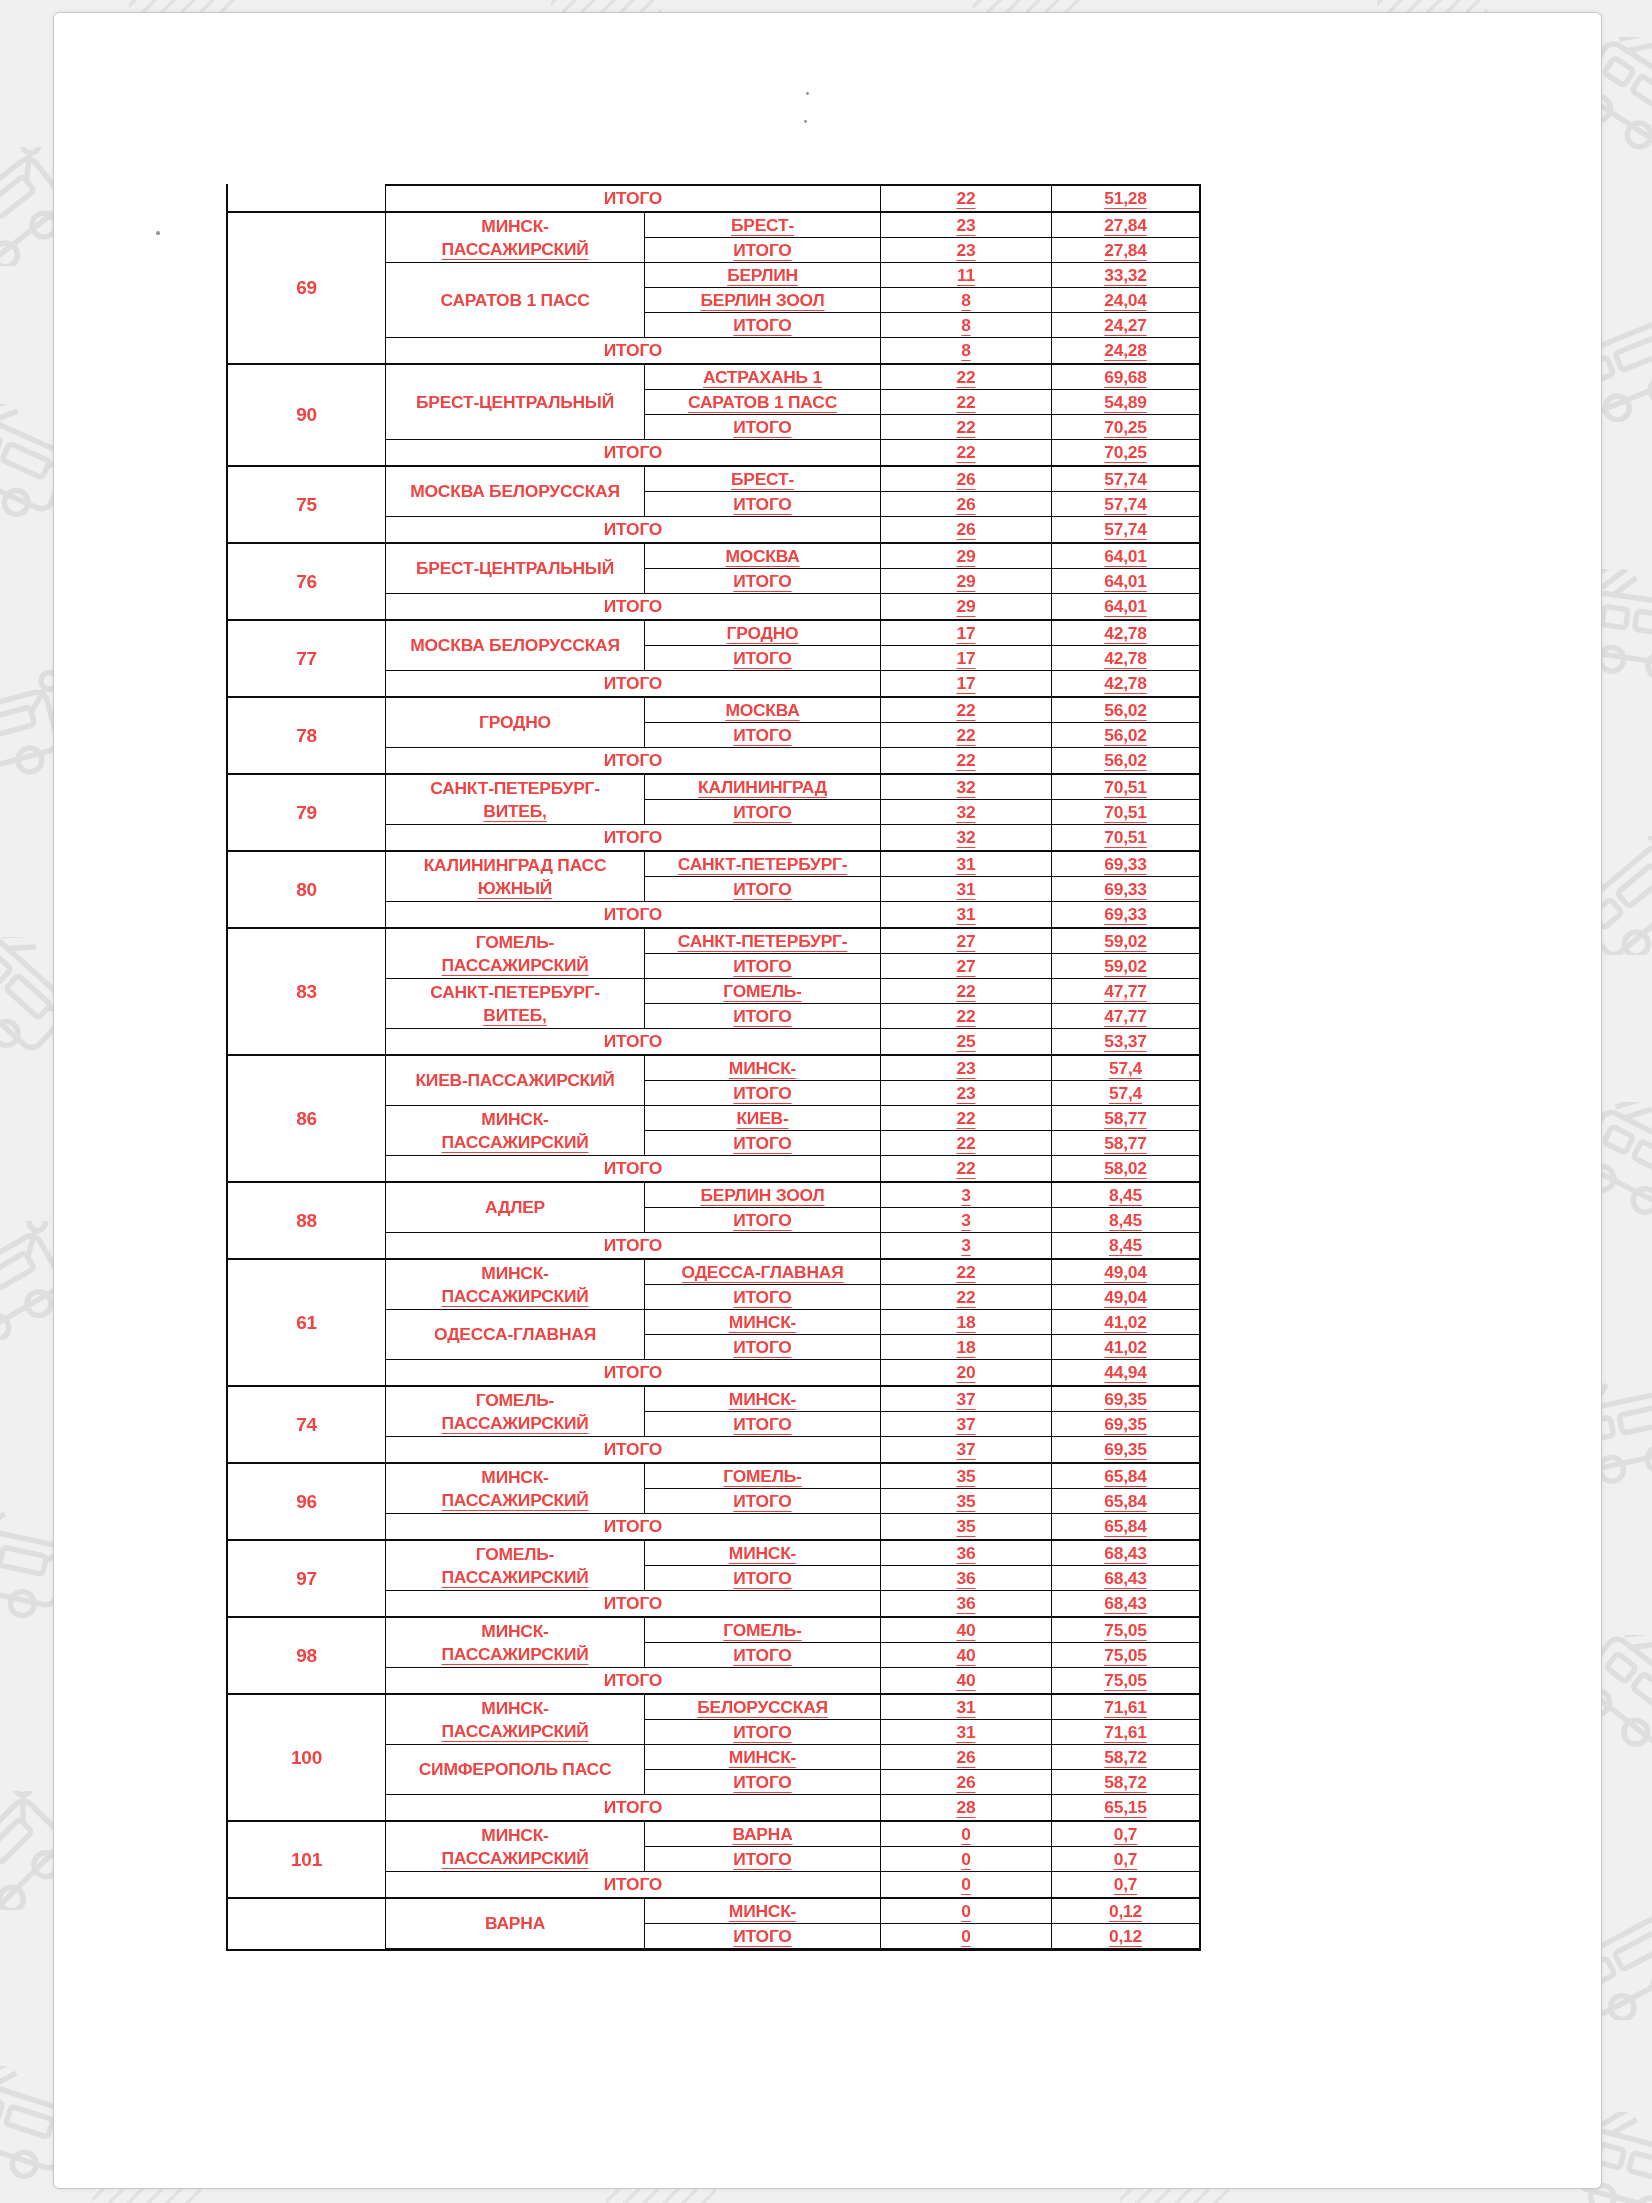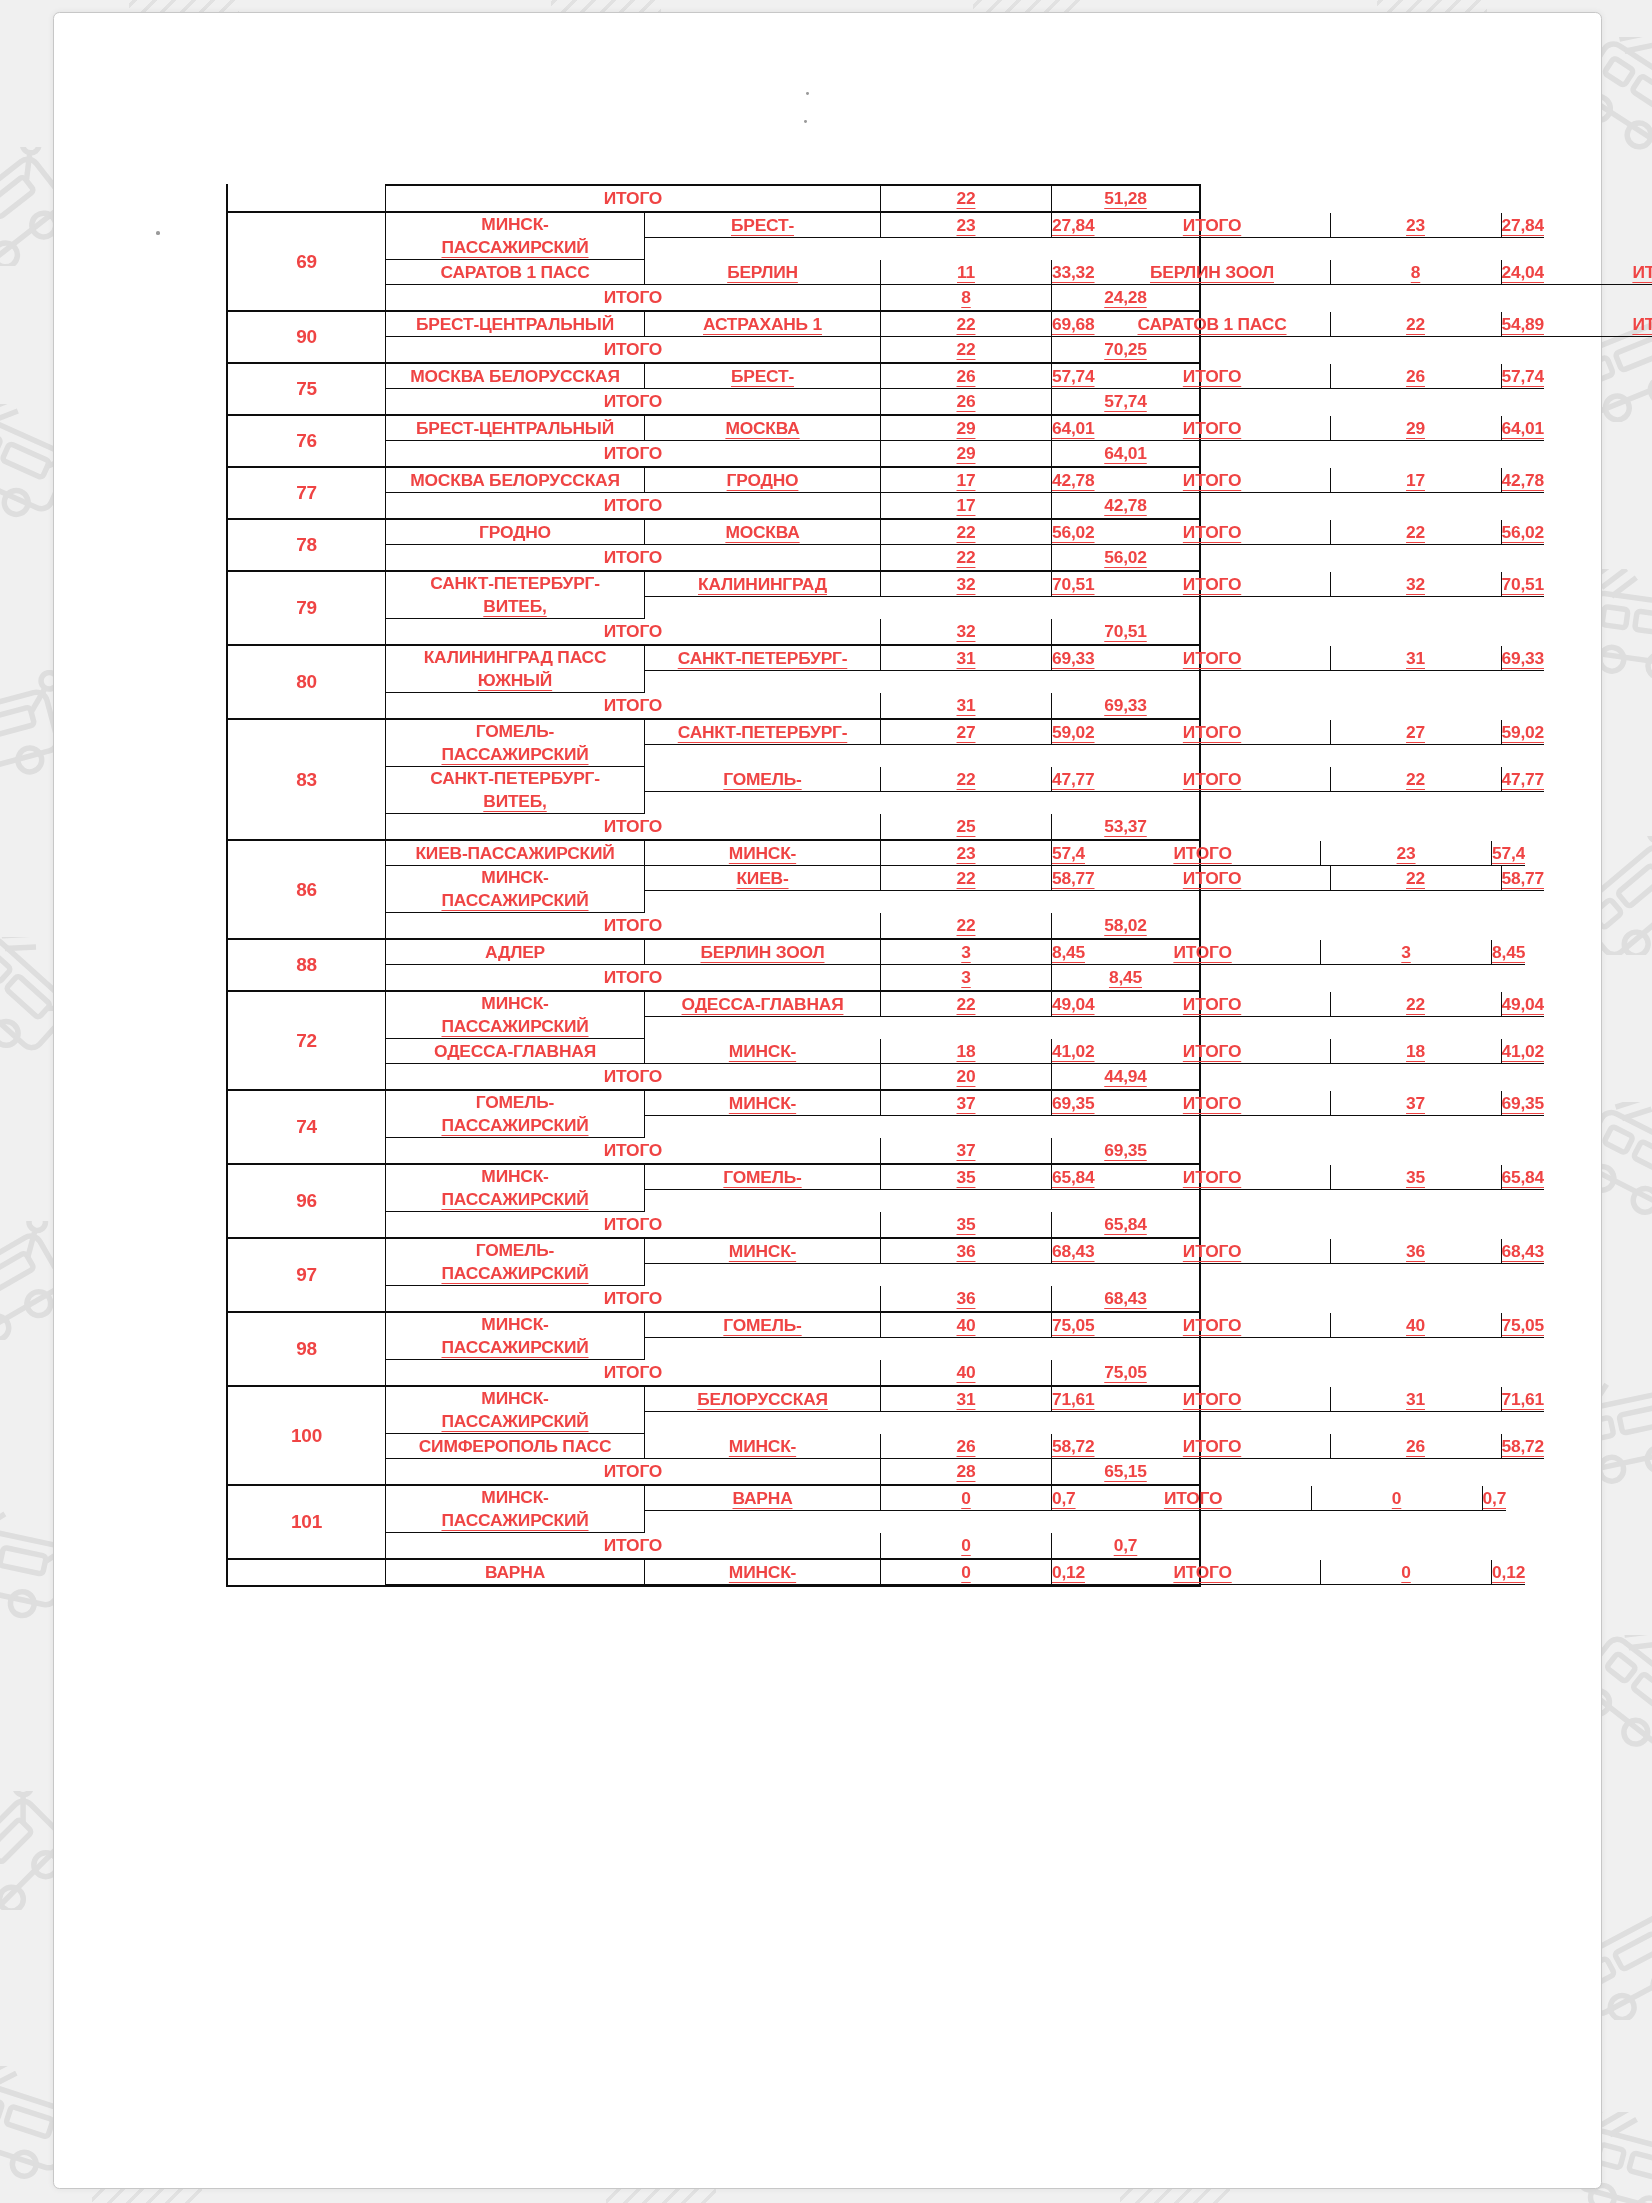--- a/index.html
+++ b/index.html
@@ -33,21 +33,21 @@
   .open-top .right{border-top:2.8px solid #0d0d0d}
   .cell{display:flex;align-items:center;justify-content:center;box-sizing:border-box;overflow:hidden;white-space:nowrap}
   .num{width:158px;min-width:158px;border-right:1.8px solid #0d0d0d;font-size:19px}
   .right{flex:1;display:flex;flex-direction:column;min-width:0}
   .group{display:flex}
   .dep{
     width:259px;min-width:259px;border-right:1.8px solid #0d0d0d;border-bottom:1.8px solid #0d0d0d;
     display:flex;flex-direction:column;align-items:center;justify-content:center;
     font-size:17.4px;line-height:23px;text-align:center;box-sizing:border-box;overflow:hidden;white-space:nowrap
   }
-  .rows{flex:1;display:flex;flex-direction:row;min-width:0}
+  .rows{flex:1;display:flex;flex-direction:column;min-width:0}
   .row{display:flex;height:25px;min-height:25px;border-bottom:1.8px solid #0d0d0d;box-sizing:border-box}
   .row.total{border-bottom:none}
   .dest{width:236px;min-width:236px;border-right:1.8px solid #0d0d0d;font-size:17.4px}
   .count{width:171px;min-width:171px;border-right:1.8px solid #0d0d0d;font-size:17.4px}
   .pct{flex:1;font-size:17.4px}
   .merged{width:495px;min-width:495px;border-right:1.8px solid #0d0d0d;font-size:17.4px}
   .u{text-decoration:underline;text-decoration-thickness:0.9px;text-underline-offset:3.7px}
 </style>
 </head>
 <body>
@@ -781,21 +781,21 @@
             <span class="u">3</span>
           </div>
           <div class="cell pct">
             <span class="u">8,45</span>
           </div>
         </div>
       </div>
     </div>
     <div class="section">
       <div class="cell num">
-        <span>72</span>
+        <span>61</span>
       </div>
       <div class="right">
         <div class="group">
           <div class="dep">
             <div class="depline">МИНСК-</div>
             <div class="depline u">ПАССАЖИРСКИЙ</div>
           </div>
           <div class="rows">
             <div class="row">
               <div class="cell dest">

